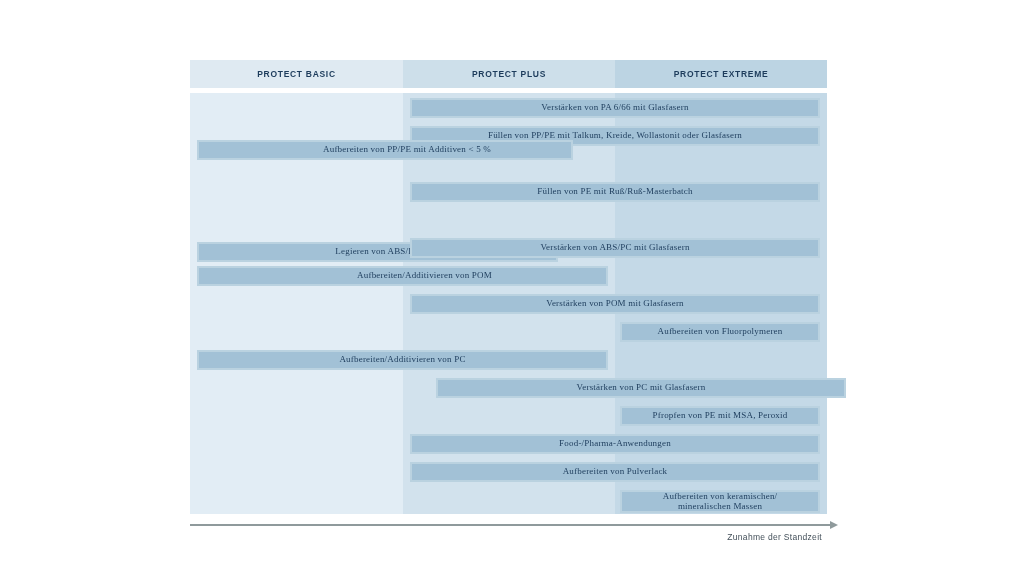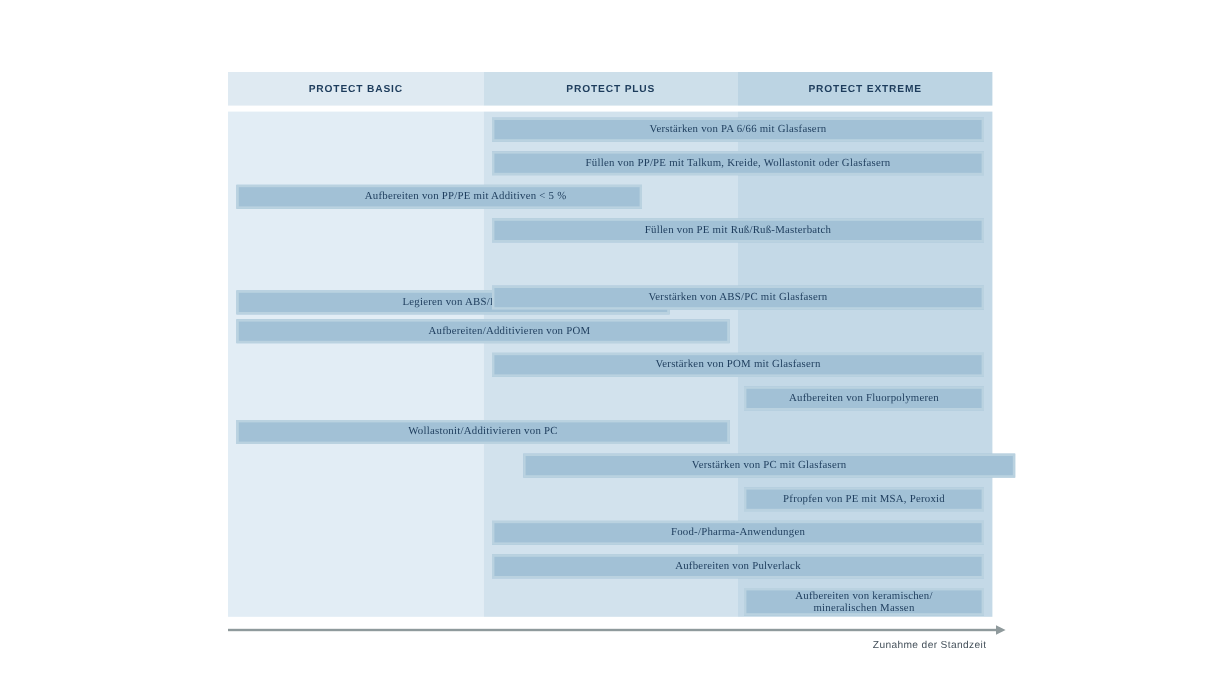--- a/index.html
+++ b/index.html
@@ -106,21 +106,21 @@
       <div class="col-bg basic"></div>
       <div class="col-bg plus"></div>
       <div class="col-bg extreme"></div>
       <div id="bars">
           <div class="bar" style="top: 5px; left: 220px; width: 410px;">
             <span>Verstärken von PA 6/66 mit Glasfasern</span>
           </div>
           <div class="bar" style="top: 33px; left: 220px; width: 410px;">
             <span>Füllen von PP/PE mit Talkum, Kreide, Wollastonit oder Glasfasern</span>
           </div>
-          <div class="bar" style="top: 61px; left: 7px; width: 338px; padding-left: 44px;">
+          <div class="bar" style="top: 47px; left: 7px; width: 376px; padding-left: 44px;">
             <span>Aufbereiten von PP/PE mit Additiven &lt; 5 %</span>
           </div>
           <div class="bar" style="top: 89px; left: 220px; width: 410px;">
             <span>Füllen von PE mit Ruß/Ruß-Masterbatch</span>
           </div>
           <div class="bar" style="top: 117px; left: 7px; width: 361px; margin-top: 32px;">
             <span>Legieren von ABS/PC</span>
           </div>
           <div class="bar" style="top: 145px; left: 220px; width: 410px;">
             <span>Verstärken von ABS/PC mit Glasfasern</span>
@@ -128,21 +128,21 @@
           <div class="bar" style="top: 173px; left: 7px; width: 411px; padding-left: 44px;">
             <span>Aufbereiten/Additivieren von POM</span>
           </div>
           <div class="bar" style="top: 201px; left: 220px; width: 410px;">
             <span>Verstärken von POM mit Glasfasern</span>
           </div>
           <div class="bar" style="top: 229px; left: 430px; width: 200px; text-align: center;">
             <span>Aufbereiten von Fluorpolymeren</span>
           </div>
           <div class="bar" style="top: 257px; left: 7px; width: 411px;">
-            <span>Wollastonit/Additivieren von PC</span>
+            <span>Aufbereiten/Additivieren von PC</span>
           </div>
           <div class="bar" style="top: 285px; left: 220px; width: 410px; margin-left: 26px;">
             <span>Verstärken von PC mit Glasfasern</span>
           </div>
           <div class="bar" style="top: 313px; left: 430px; width: 200px;">
             <span>Pfropfen von PE mit MSA, Peroxid</span>
           </div>
           <div class="bar" style="top: 341px; left: 220px; width: 410px;">
             <span>Food-/Pharma-Anwendungen</span>
           </div>

